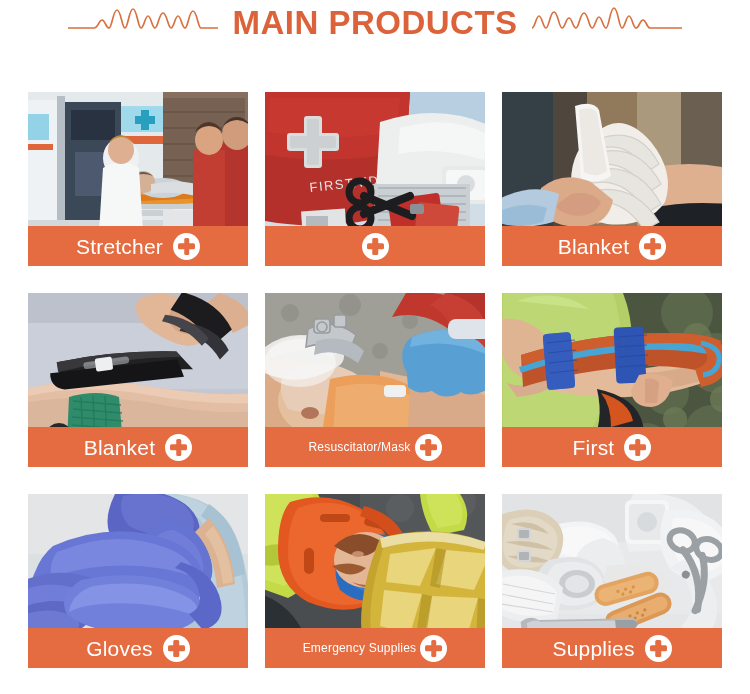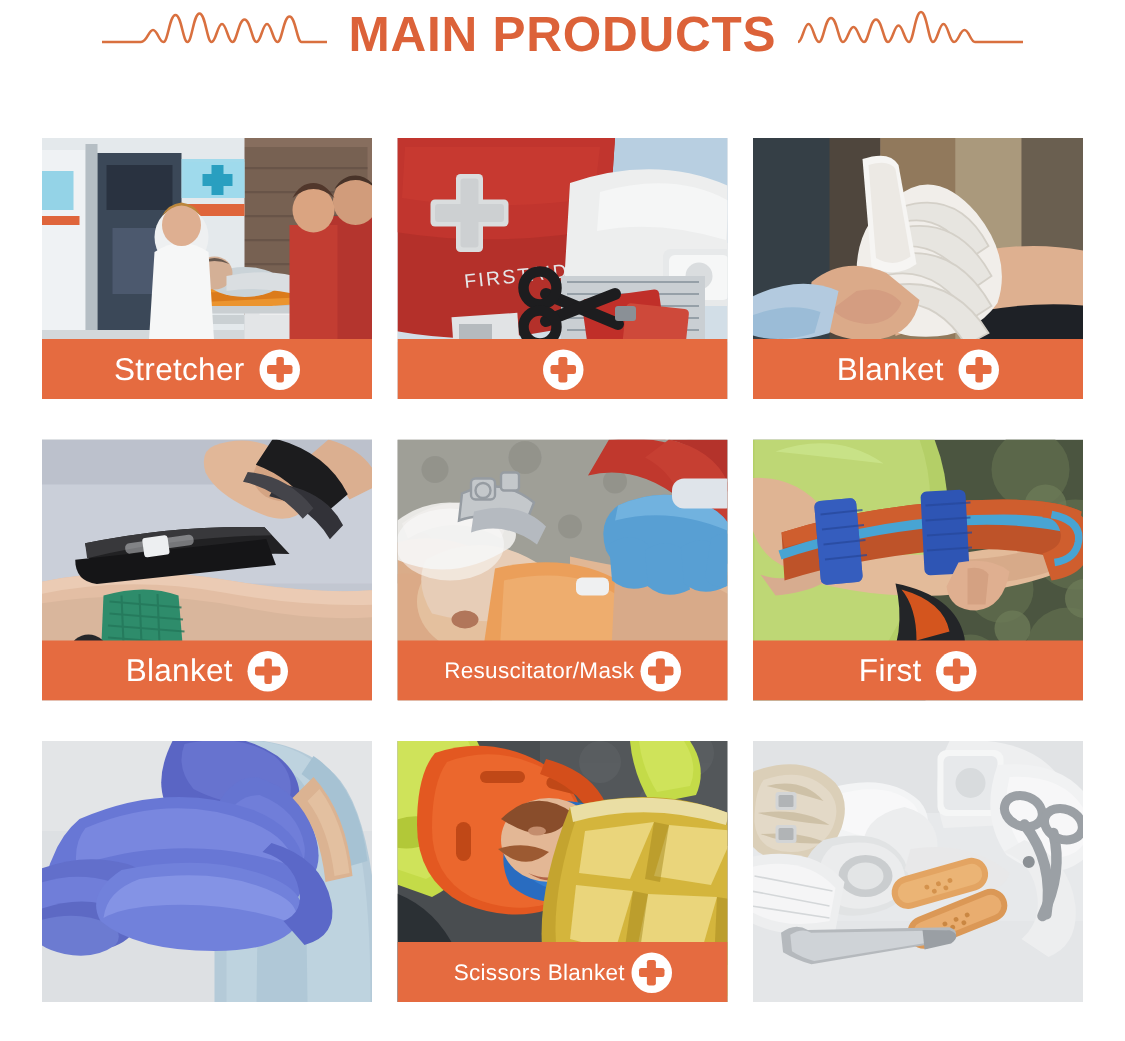--- a/index.html
+++ b/index.html
@@ -81,21 +81,21 @@
     box-sizing: border-box;
   }
   .card-label-text {
     color: #ffffff;
     font-size: 21px;
     font-weight: 400;
     letter-spacing: 0.2px;
     white-space: nowrap;
     line-height: 1;
   }
-  .card-label.tight .card-label-text { font-size: 15px; gap: 4px; }
+  .card-label.tight .card-label-text { font-size: 12px; gap: 4px; }
   .card-label.tight { gap: 4px; }
 
   .plus-icon {
     flex: 0 0 auto;
     width: 27px;
     height: 27px;
     border-radius: 50%;
     background: #ffffff;
     position: relative;
   }
@@ -483,20 +483,24 @@
         <path d="M4 112 q28 -10 54 0 q12 6 6 18 q-12 12 -36 8 q-22 -4 -26 -14z" fill="#5f6cc8"></path>
         <path d="M2 120 q26 -8 48 2 q10 6 4 14 q-14 10 -34 6 q-18 -4 -20 -12z" fill="#6f7ed6"></path>
         <path d="M58 86 q60 -12 102 6 q22 10 18 26 q-10 22 -58 22 q-52 0 -76 -20 q-10 -18 14 -34z" fill="#7484e0"></path>
         <path d="M70 92 q56 -8 92 10 q16 8 12 20 q-44 -16 -96 -12 q-22 2 -32 8 q2 -18 24 -26z" fill="#8796ea"></path>
         <path d="M158 68 q34 10 40 40 q4 22 -18 28 l-14 -16 q14 -6 10 -22 q-4 -18 -24 -24z" fill="#5d6bcc"></path>
         <path d="M186 24 q22 24 26 66 l-18 4 q-4 -38 -22 -56z" fill="#e0b795"></path>
         <path d="M190 32 q16 22 20 56 l-10 2 q-4 -32 -18 -50z" fill="#e8c4a4"></path>
         <rect x="0" y="0" width="230" height="174" fill="#000" opacity="0.02"></rect>
       </svg>
     </div>
+    <div class="card-label">
+      <span class="card-label-text">Gloves</span>
+      <span class="plus-icon"></span>
+    </div>
   </div>
 
   <div class="product-card">
     <div class="card-photo">
       <svg viewBox="0 0 230 174" preserveAspectRatio="xMidYMid slice">
         <rect width="230" height="174" fill="#4b4f52"></rect>
         <rect x="100" y="0" width="130" height="70" fill="#55595c"></rect>
         <g fill="#5f6366" opacity="0.7">
           <circle cx="140" cy="14" r="14"></circle>
             <circle cx="200" cy="8" r="16"></circle>
@@ -538,21 +542,21 @@
           <path d="M176 54 L186 56 L180 94 L170 92 Z"></path>
           <path d="M162 100 L172 102 L166 144 L156 142 Z"></path>
           <path d="M158 148 L170 150 L168 174 L156 174 Z"></path>
           <path d="M218 104 L230 106 L230 150 L216 148 Z"></path>
         </g>
         <path d="M120 44 q56 -14 106 4 l-2 8 q-52 -16 -102 -2z" fill="#efe3a8"></path>
         <rect x="0" y="0" width="230" height="174" fill="#000" opacity="0.02"></rect>
       </svg>
     </div>
     <div class="card-label tight">
-      <span class="card-label-text">Scissors Blanket</span>
+      <span class="card-label-text">Emergency Supplies</span>
       <span class="plus-icon"></span>
     </div>
   </div>
 
   <div class="product-card">
     <div class="card-photo">
       <svg viewBox="0 0 230 174" preserveAspectRatio="xMidYMid slice">
         <rect width="230" height="174" fill="#eceef0"></rect>
         <rect x="0" y="0" width="230" height="48" fill="#e6e8ea"></rect>
         <rect x="0" y="120" width="230" height="54" fill="#e9ebed"></rect>
@@ -619,15 +623,19 @@
         <g transform="rotate(22 188 104)" stroke="#9fa4a9" fill="none">
           <path d="M168 60 q28 16 36 50" stroke-width="7" stroke-linecap="round"></path>
           <path d="M188 58 q16 22 14 54" stroke-width="7" stroke-linecap="round"></path>
           <ellipse cx="164" cy="52" rx="13" ry="10" stroke-width="6"></ellipse>
           <ellipse cx="192" cy="50" rx="13" ry="10" stroke-width="6"></ellipse>
           <circle cx="180" cy="82" r="4" fill="#8e9398" stroke="none"></circle>
         </g>
         <rect x="0" y="0" width="230" height="174" fill="#000" opacity="0.02"></rect>
       </svg>
     </div>
+    <div class="card-label">
+      <span class="card-label-text">Supplies</span>
+      <span class="plus-icon"></span>
+    </div>
   </div>
 
 </div>
 
 </body></html>

